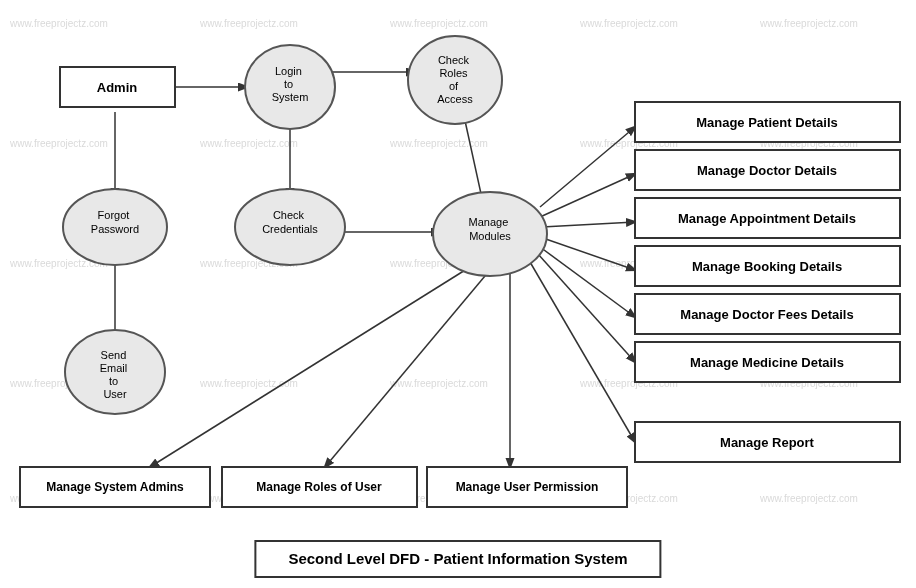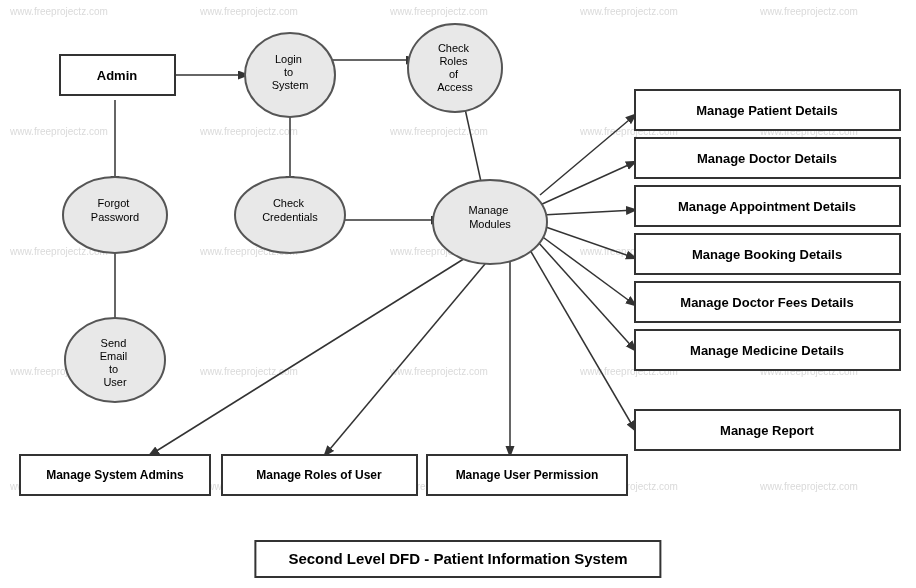--- a/index.html
+++ b/index.html
@@ -9,21 +9,21 @@
       width: 916px;
       height: 588px;
       overflow: hidden;
       position: relative;
     }
     .diagram-container {
       position: relative;
       width: 748px;
       height: 540px;
       background: #fff;
-      top: 0;
+      top: 12px;
     }
     svg.diagram {
       position: absolute;
       top: 0; left: 0;
       width: 916px;
       height: 540px;
     }
   </style>
 </head>
 <body>

